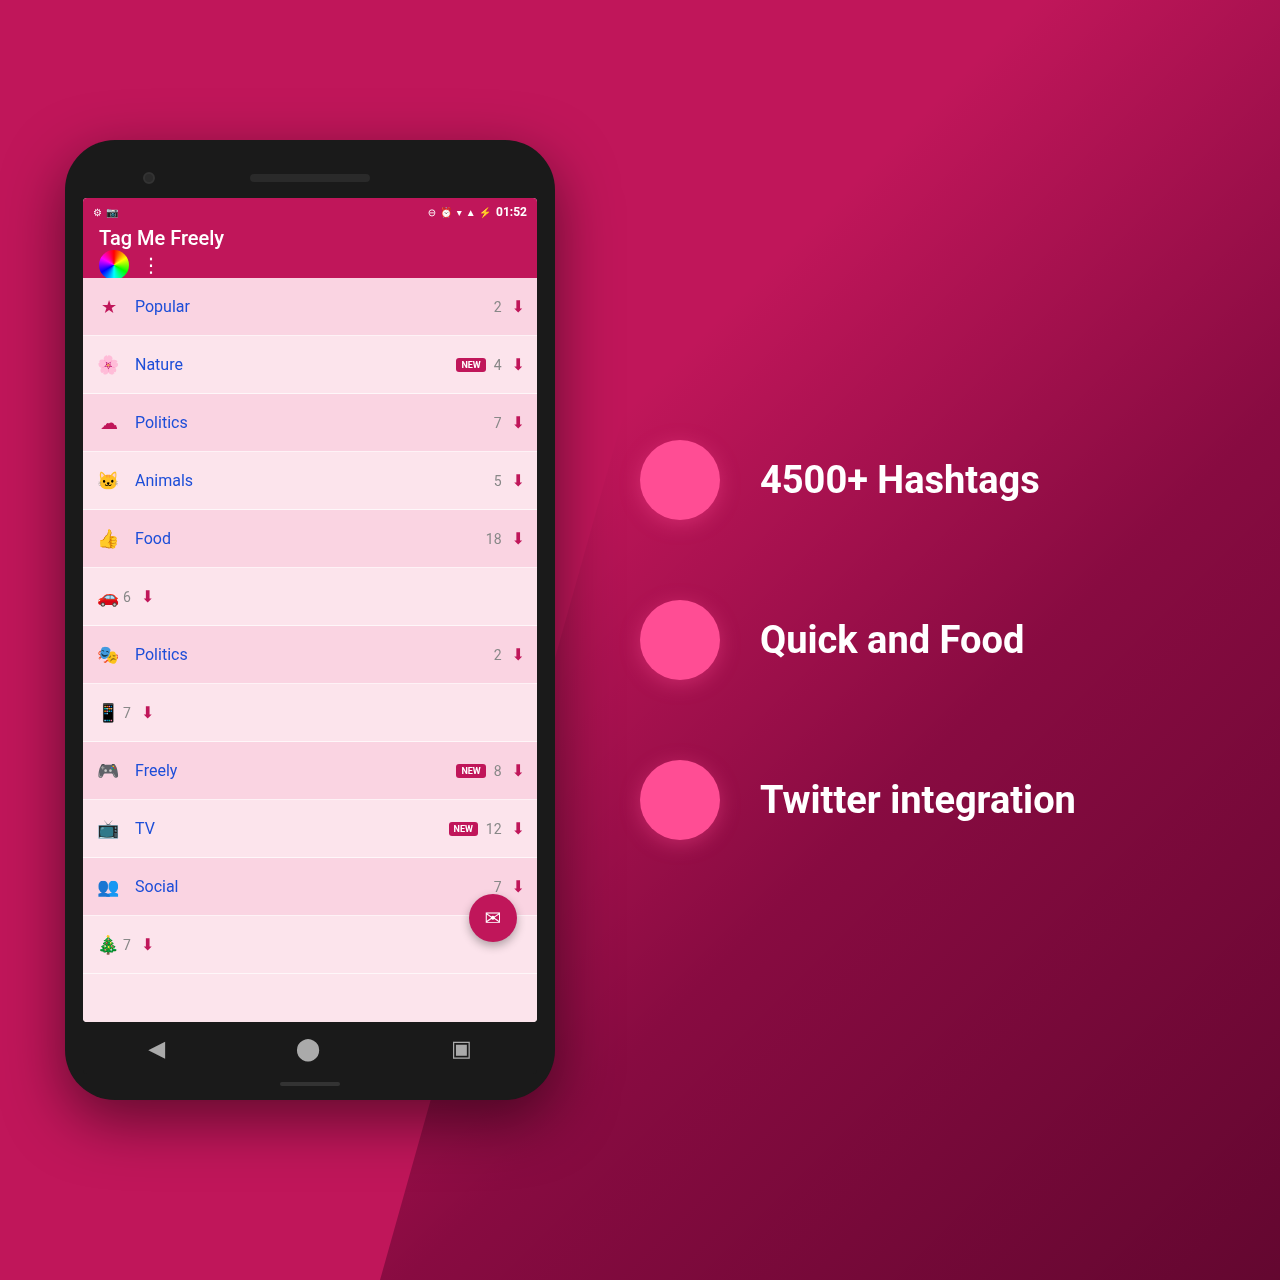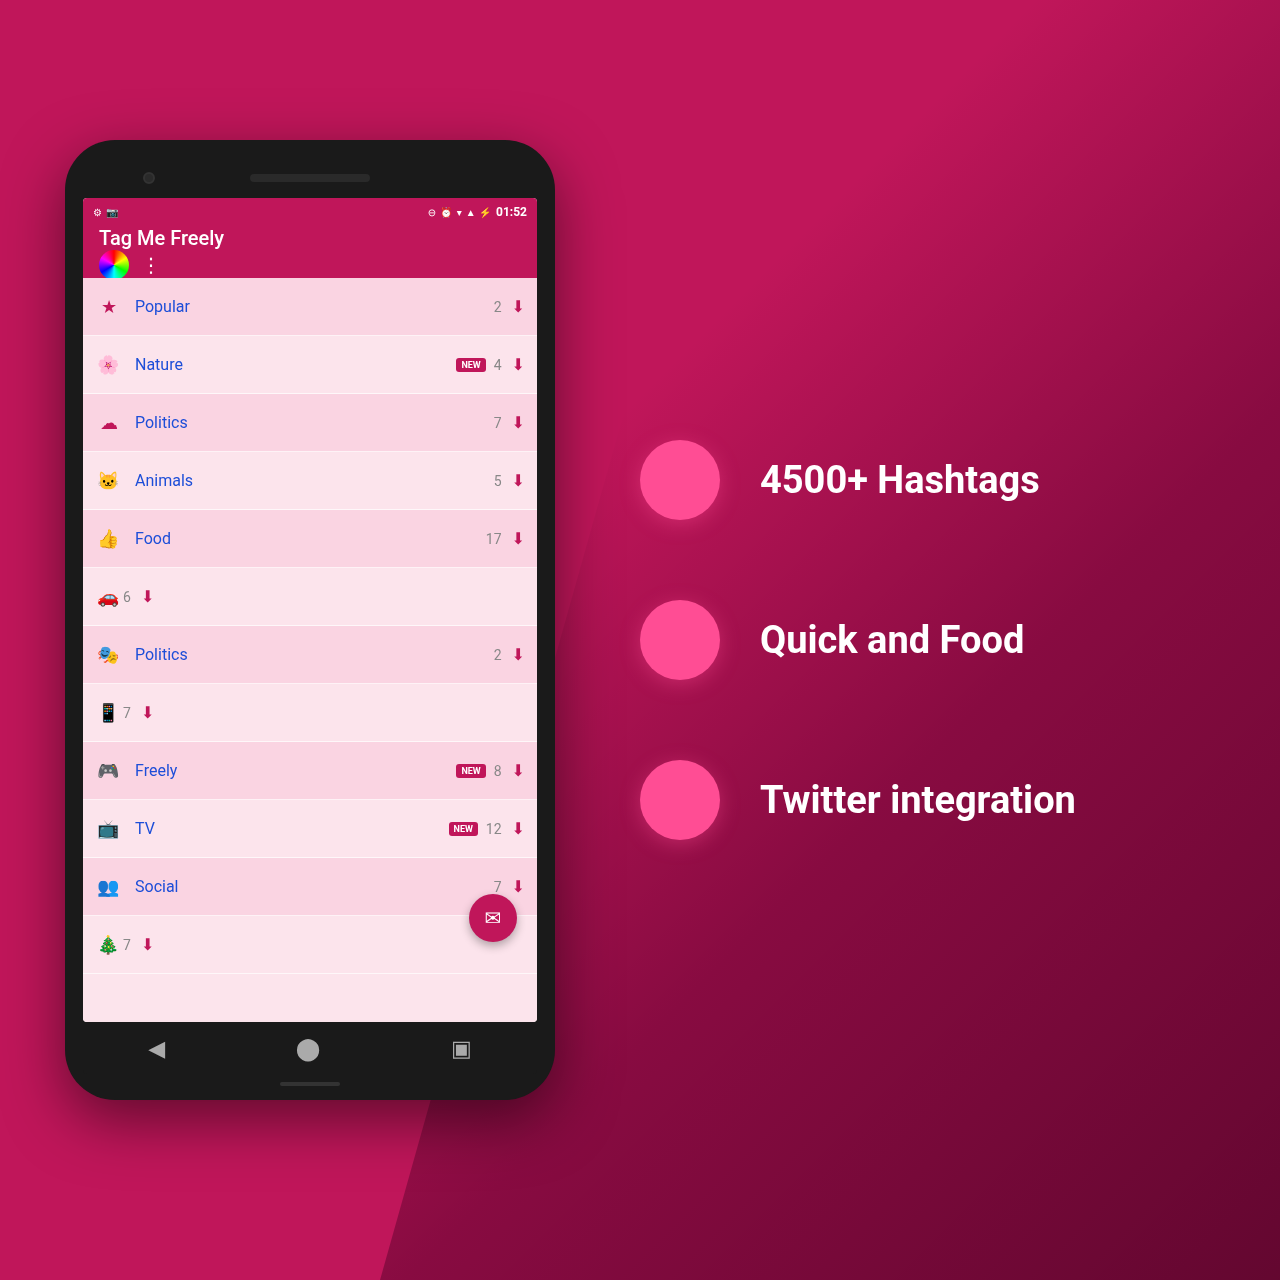--- a/index.html
+++ b/index.html
@@ -346,21 +346,21 @@
       <span class="list-icon">🐱</span>
       <span class="list-label">Animals</span>
 
       <span class="list-count">5</span>
       <span class="list-arrow">⬇</span>
     </div>
           <div class="list-item">
       <span class="list-icon">👍</span>
       <span class="list-label">Food</span>
 
-      <span class="list-count">17</span>
+      <span class="list-count">18</span>
       <span class="list-arrow">⬇</span>
     </div>
           <div class="list-item">
       <span class="list-icon">🚗</span>
 
       <span class="list-count">6</span>
       <span class="list-arrow">⬇</span>
     </div>
           <div class="list-item">
       <span class="list-icon">🎭</span>

